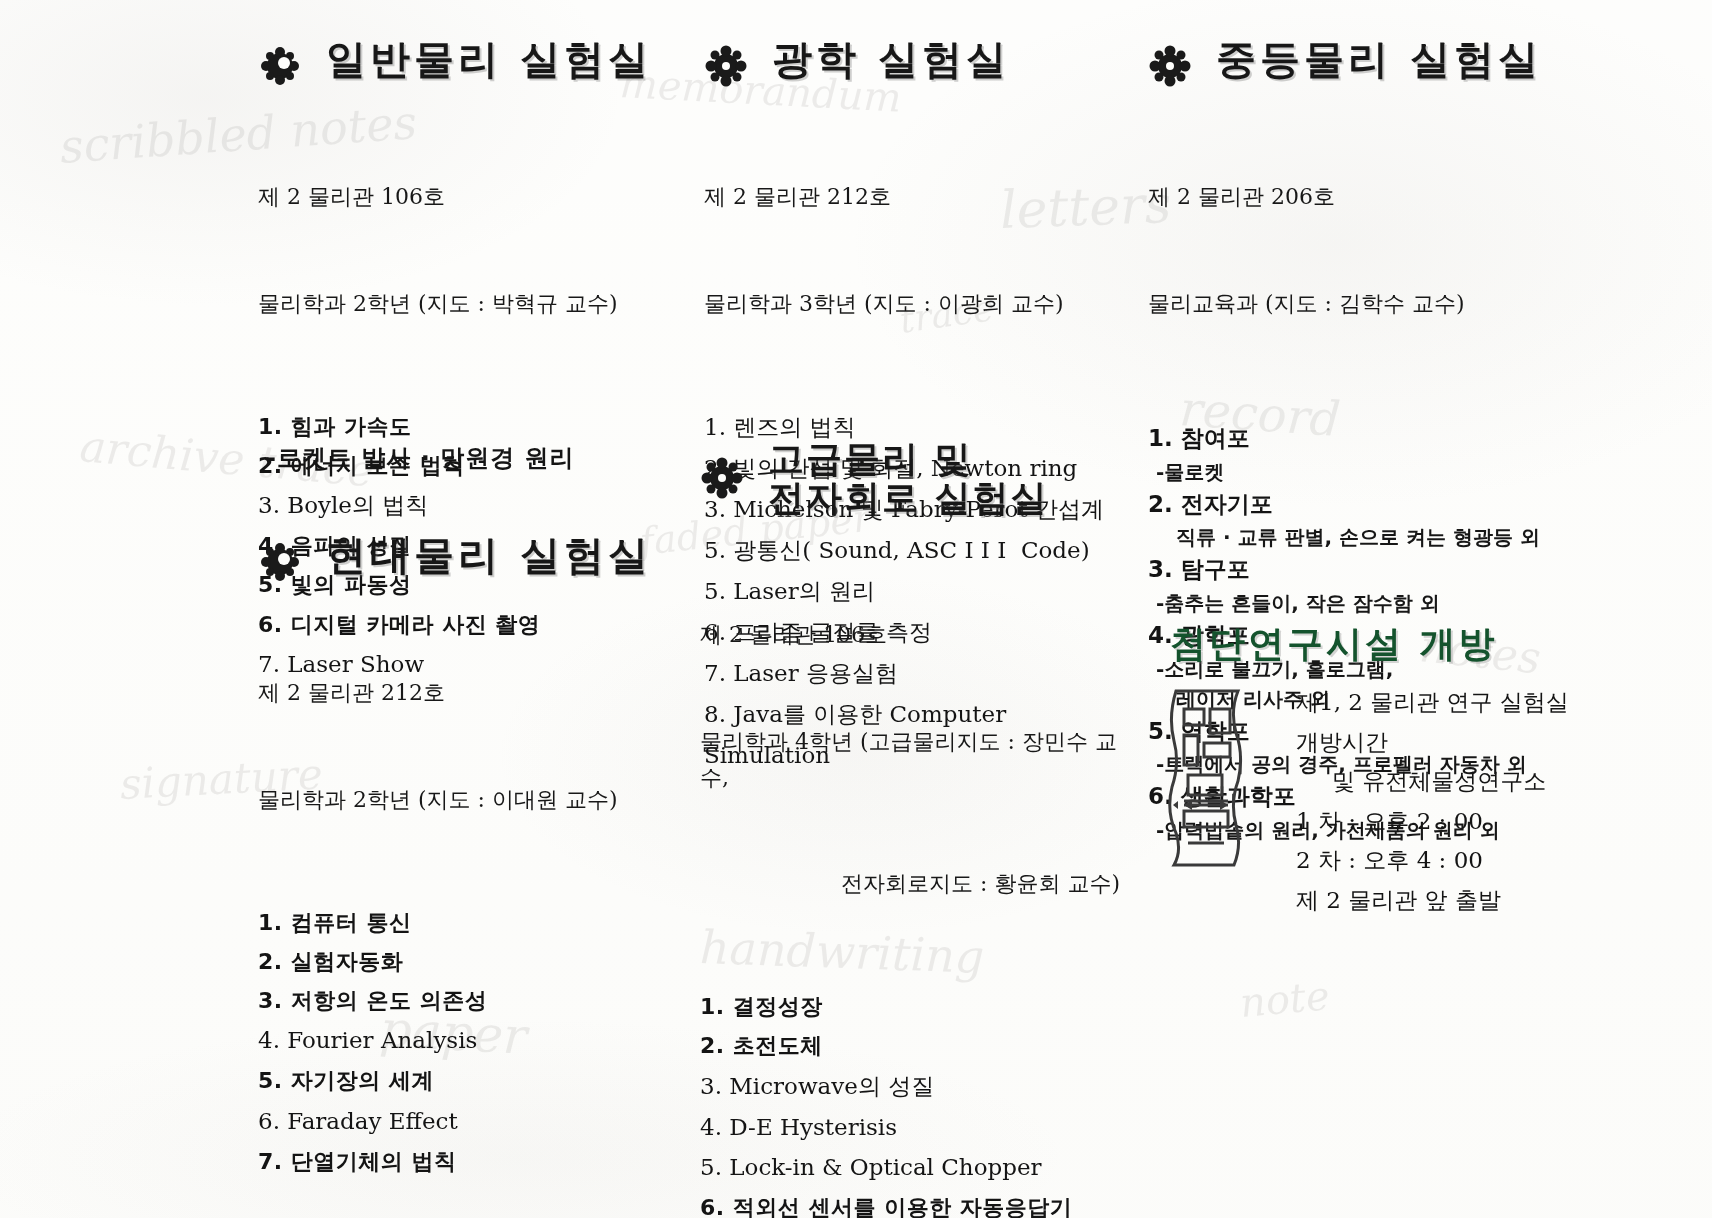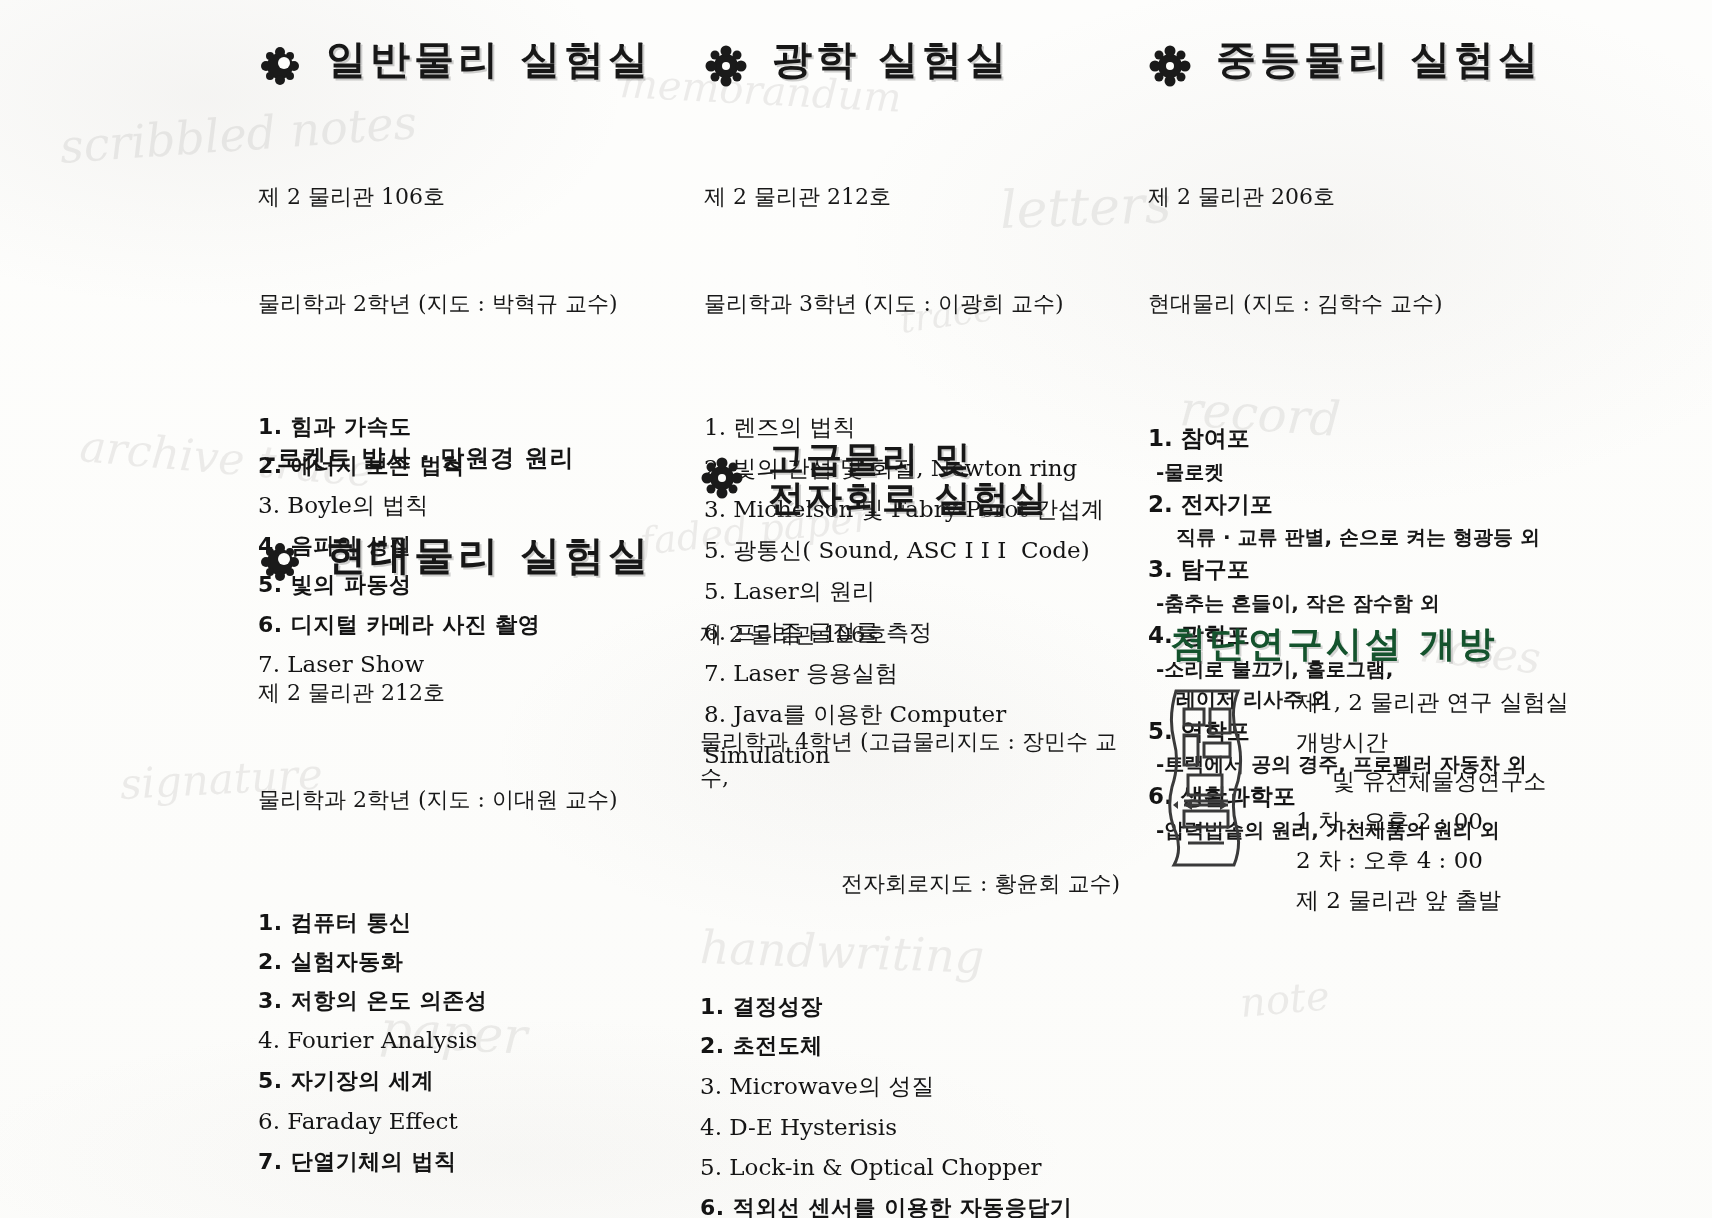--- a/index.html
+++ b/index.html
@@ -375,21 +375,21 @@
               <circle cx="11" cy="33" r="4.5"></circle>
               <circle cx="11" cy="11" r="4.5"></circle>
             </g>
             <circle cx="22" cy="22" r="4" fill="#fdfdfb"></circle>
           </svg>
         </span>
         <div class="head-title">중등물리 실험실</div>
       </div>
       <div class="meta">
         <span class="meta-line">제 2 물리관 206호</span>
-        <span class="meta-line">현대물리 (지도 : 김학수 교수)</span>
+        <span class="meta-line">물리교육과 (지도 : 김학수 교수)</span>
       </div>
       <div class="c3-list">
         <div class="c3-item">1. 참여포</div>
         <div class="c3-sub">-물로켓</div>
         <div class="c3-item">2. 전자기포</div>
         <div class="c3-sub pad">직류 · 교류 판별, 손으로 켜는 형광등 외</div>
         <div class="c3-item">3. 탐구포</div>
         <div class="c3-sub">-춤추는 흔들이, 작은 잠수함 외</div>
         <div class="c3-item">4. 광학포</div>
         <div class="c3-sub">-소리로 불끄기, 홀로그램,</div>

